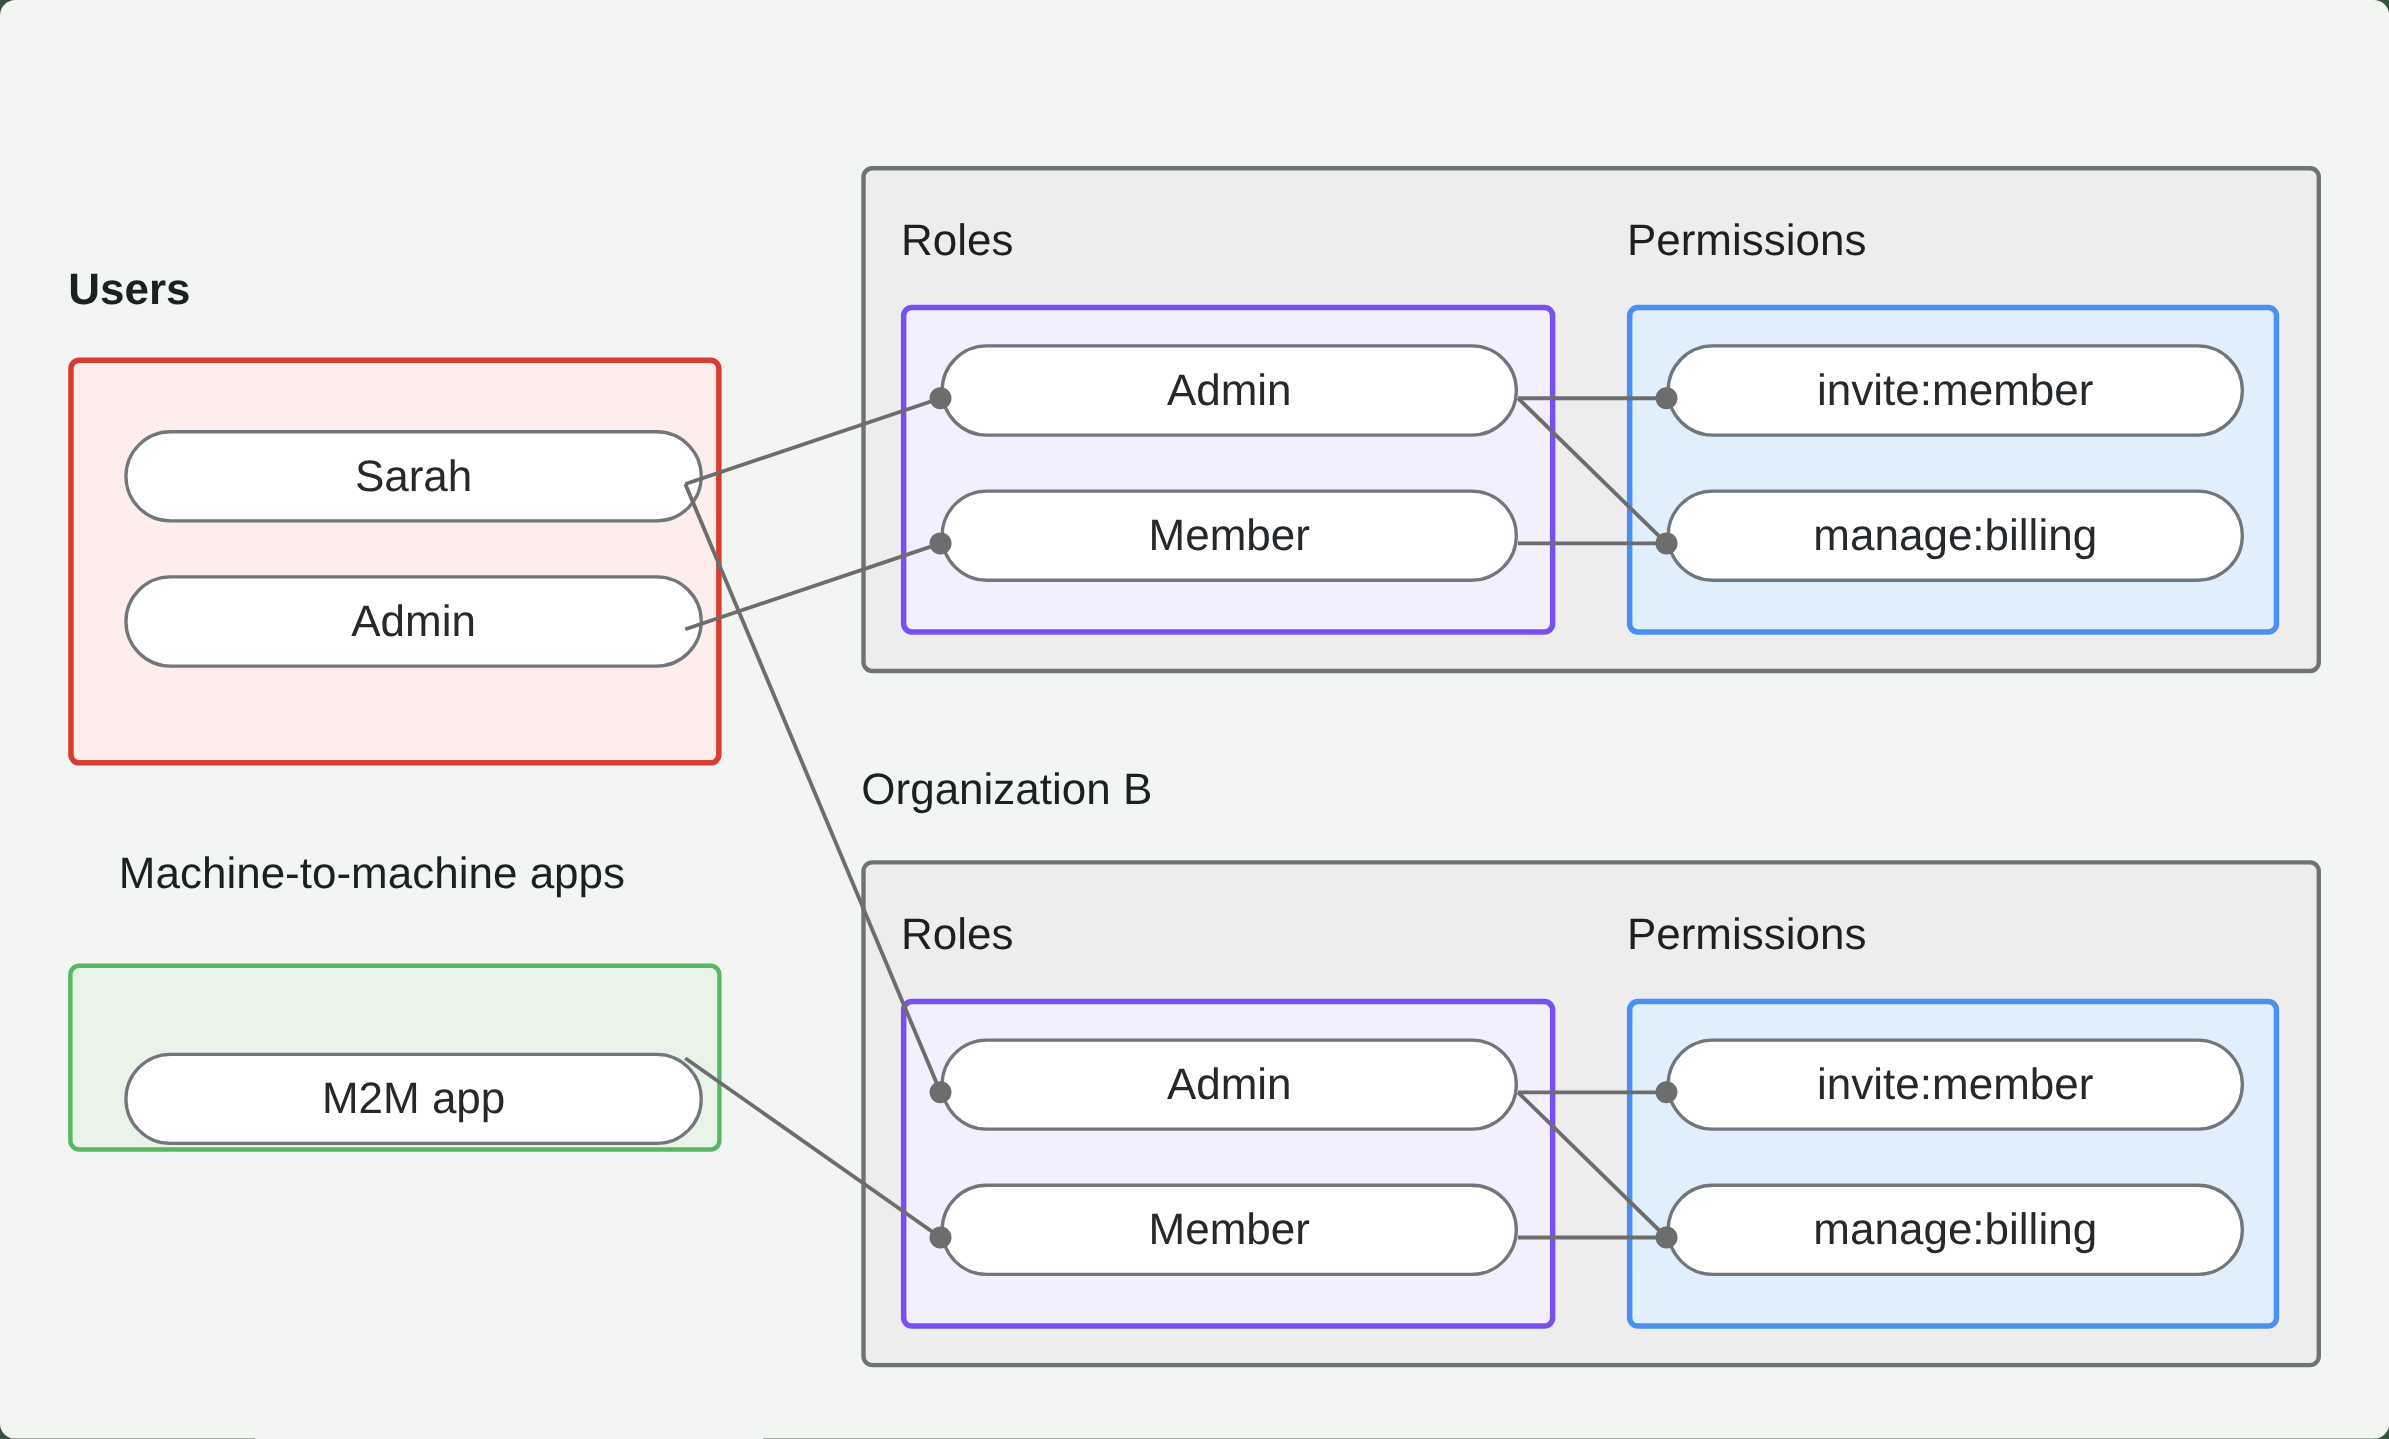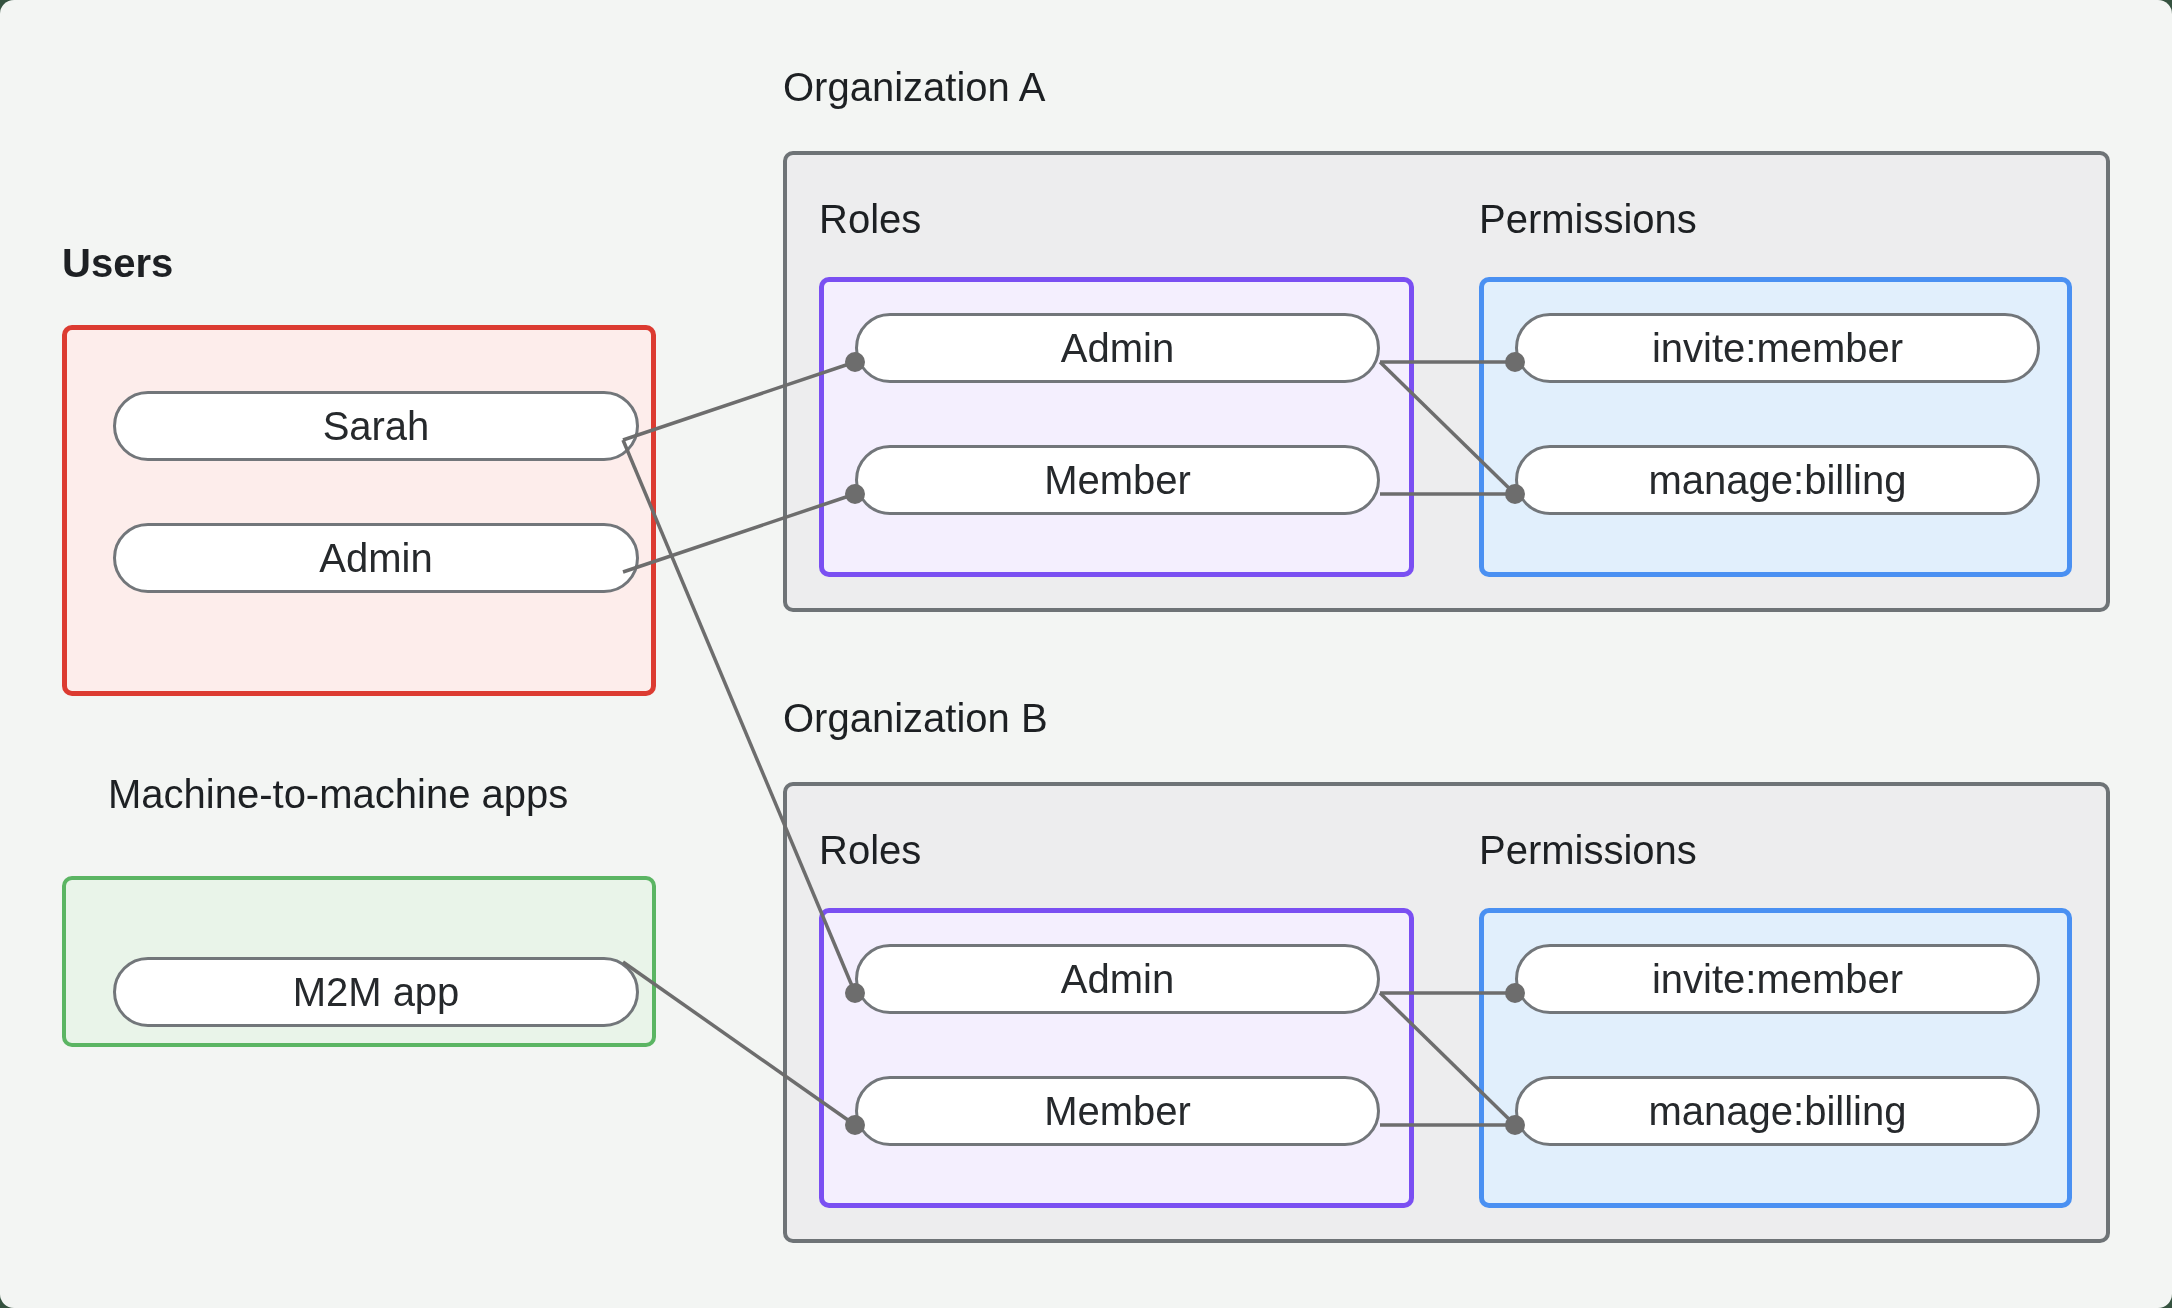--- a/index.html
+++ b/index.html
@@ -30,21 +30,21 @@
     border-radius: 10px;
   }
   .users-box   { border: 5px solid #dc3b31; background: #fdedeb; }
   .m2m-box     { border: 4px solid #5bb563; background: #e9f4e9; }
   .org-box     { border: 4px solid #6e7376; background: #ededee; }
   .roles-box   { border: 5px solid #7a4ff2; background: #f4effe; }
   .perms-box   { border: 5px solid #4a90f2; background: #e1effc; }
   .pill {
     position: absolute;
     box-sizing: border-box;
-    height: 70px;
+    height: 84px;
     border: 3px solid #72767a;
     border-radius: 49px;
     background: #ffffff;
     display: flex;
     align-items: center;
     justify-content: center;
     font-size: 40px;
     font-weight: 500;
     color: #26292c;
     white-space: nowrap;
@@ -79,21 +79,20 @@
   </div>
 
   <div class="section-label" style="left:62px; top:772px;margin-left:46px;">Machine-to-machine apps</div>
 
   <div class="group-box m2m-box" style="left:62px; top:876px; width:594px; height:171px;"></div>
 
   <div class="pill pill-left" style="top:913px;margin-top:44px;">
     <span>M2M app</span>
   </div>
 
-  <div class="section-label" style="left:783px; top:65px;">Organization A</div>
 
   <div class="group-box org-box" style="left:783px; top:151px; width:1327px; height:461px;"></div>
 
   <div class="section-label" style="left:819px; top:197px;">Roles</div>
   <div class="section-label" style="left:1479px; top:197px;">Permissions</div>
 
   <div class="group-box roles-box" style="left:819px; top:277px; width:595px; height:300px;"></div>
   <div class="group-box perms-box" style="left:1479px; top:277px; width:593px; height:300px;"></div>
 
   <div class="pill pill-role" style="top:313px;">

